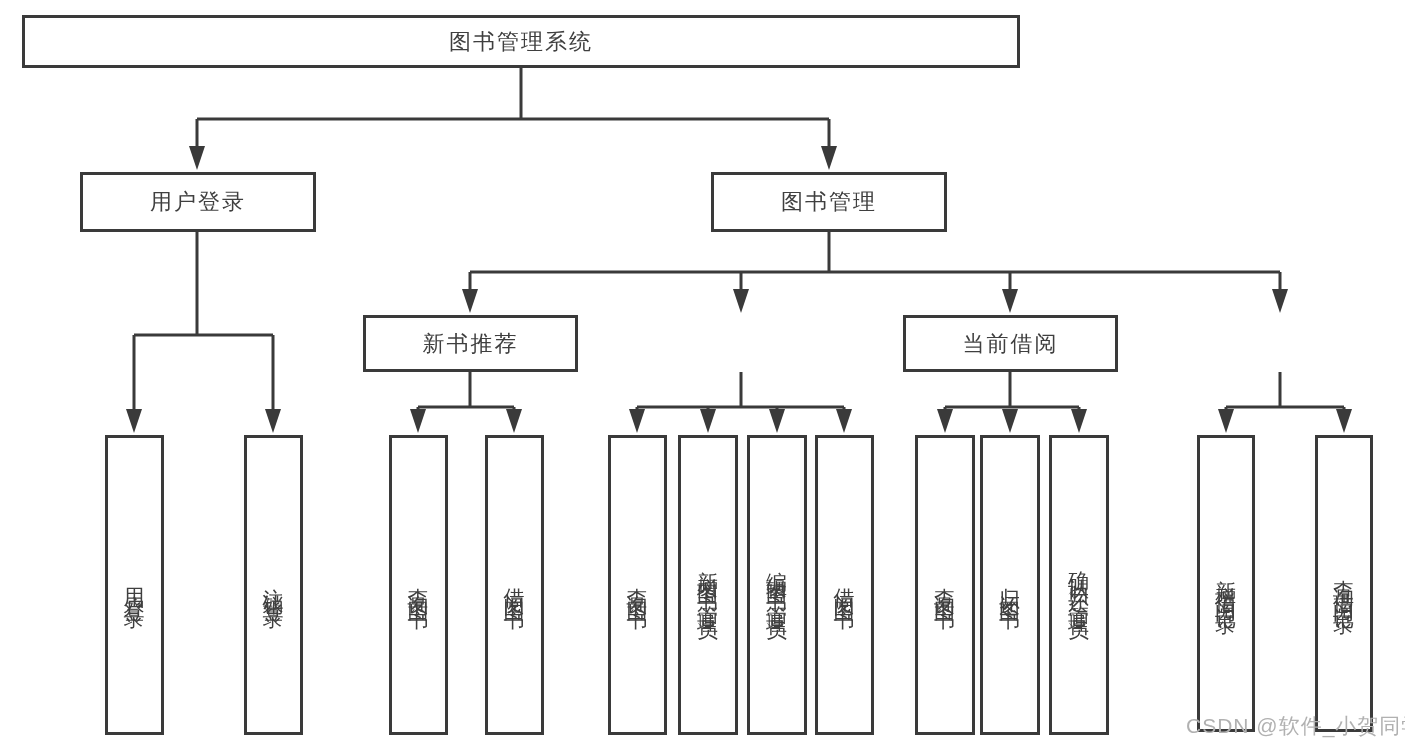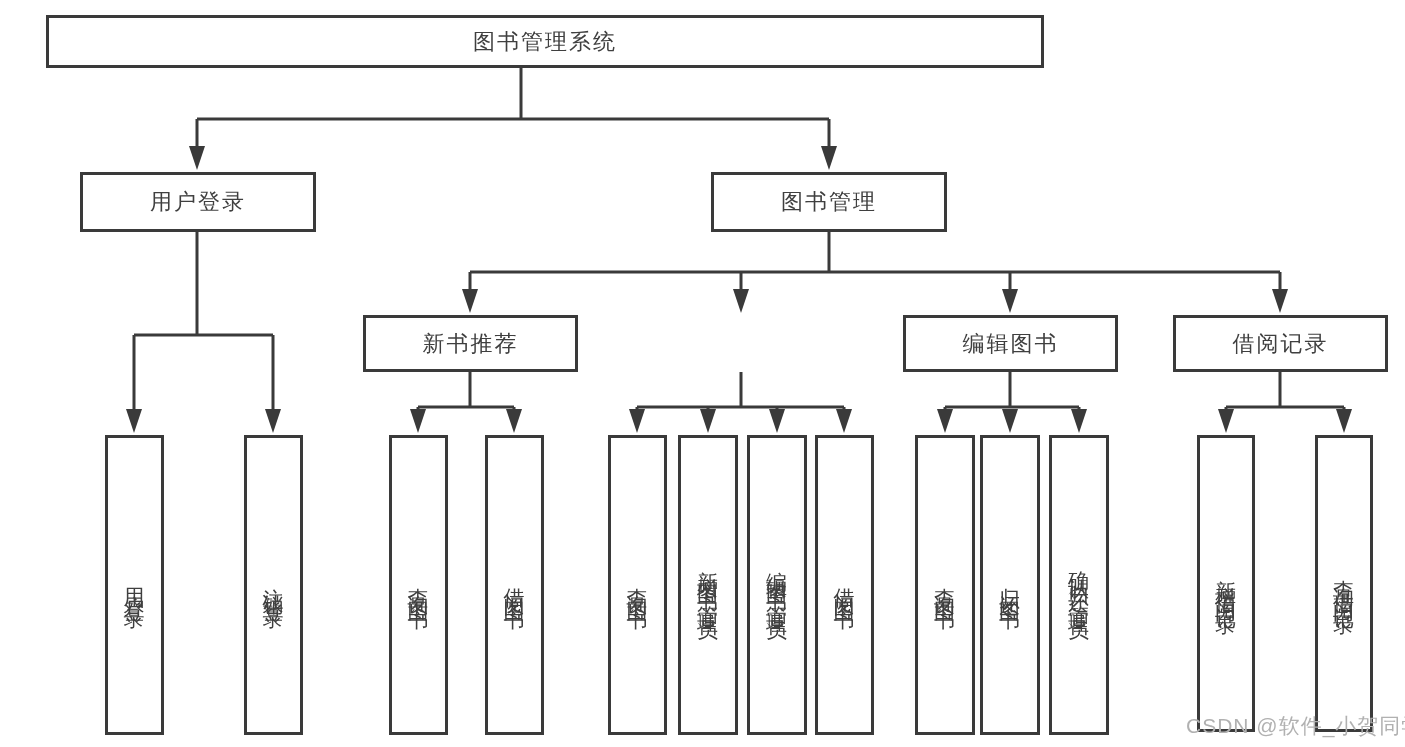--- a/index.html
+++ b/index.html
@@ -94,28 +94,27 @@
       <polygon points="1071,409 1087,409 1079,433"></polygon>
     </g>
 
     <g>
       <path d="M1280 372 V407 M1226 407 H1344 M1226 407 V413 M1344 407 V413"></path>
       <polygon points="1218,409 1234,409 1226,433"></polygon>
       <polygon points="1336,409 1352,409 1344,433"></polygon>
     </g>
   </svg>
 
-  <div class="node h-node" style="left:22px; top:15px; width:998px; height:53px;margin-left:24px;">图书管理系统</div>
+  <div class="node h-node" style="left:22px; top:15px; width:998px; height:53px;">图书管理系统</div>
 
   <div class="node h-node" style="left:80px; top:172px; width:236px; height:60px;">用户登录</div>
   <div class="node h-node" style="left:363px; top:315px; width:215px; height:57px;">新书推荐</div>
 
   <div class="node h-node" style="left:711px; top:172px; width:236px; height:60px;">图书管理</div>
-  <div class="node h-node" style="left:903px; top:315px; width:215px; height:57px;">编辑图书</div>
-  <div class="node h-node" style="left:1173px; top:315px; width:215px; height:57px;">借阅记录</div>
+  <div class="node h-node" style="left:903px; top:315px; width:215px; height:57px;">当前借阅</div>
 
   <div class="node v-node" style="left:105px; top:435px; width:59px; height:300px;">用户登录</div>
   <div class="node v-node" style="left:244px; top:435px; width:59px; height:300px;">注销登录</div>
 
   <div class="node v-node" style="left:389px; top:435px; width:59px; height:300px;">查询图书</div>
   <div class="node v-node" style="left:485px; top:435px; width:59px; height:300px;">借阅图书</div>
 
   <div class="node v-node" style="left:608px; top:435px; width:59px; height:300px;">查询图书</div>
   <div class="node v-node" style="left:678px; top:435px; width:60px; height:300px;">新增图书（管理员）</div>
   <div class="node v-node" style="left:747px; top:435px; width:60px; height:300px;">编辑图书（管理员）</div>

